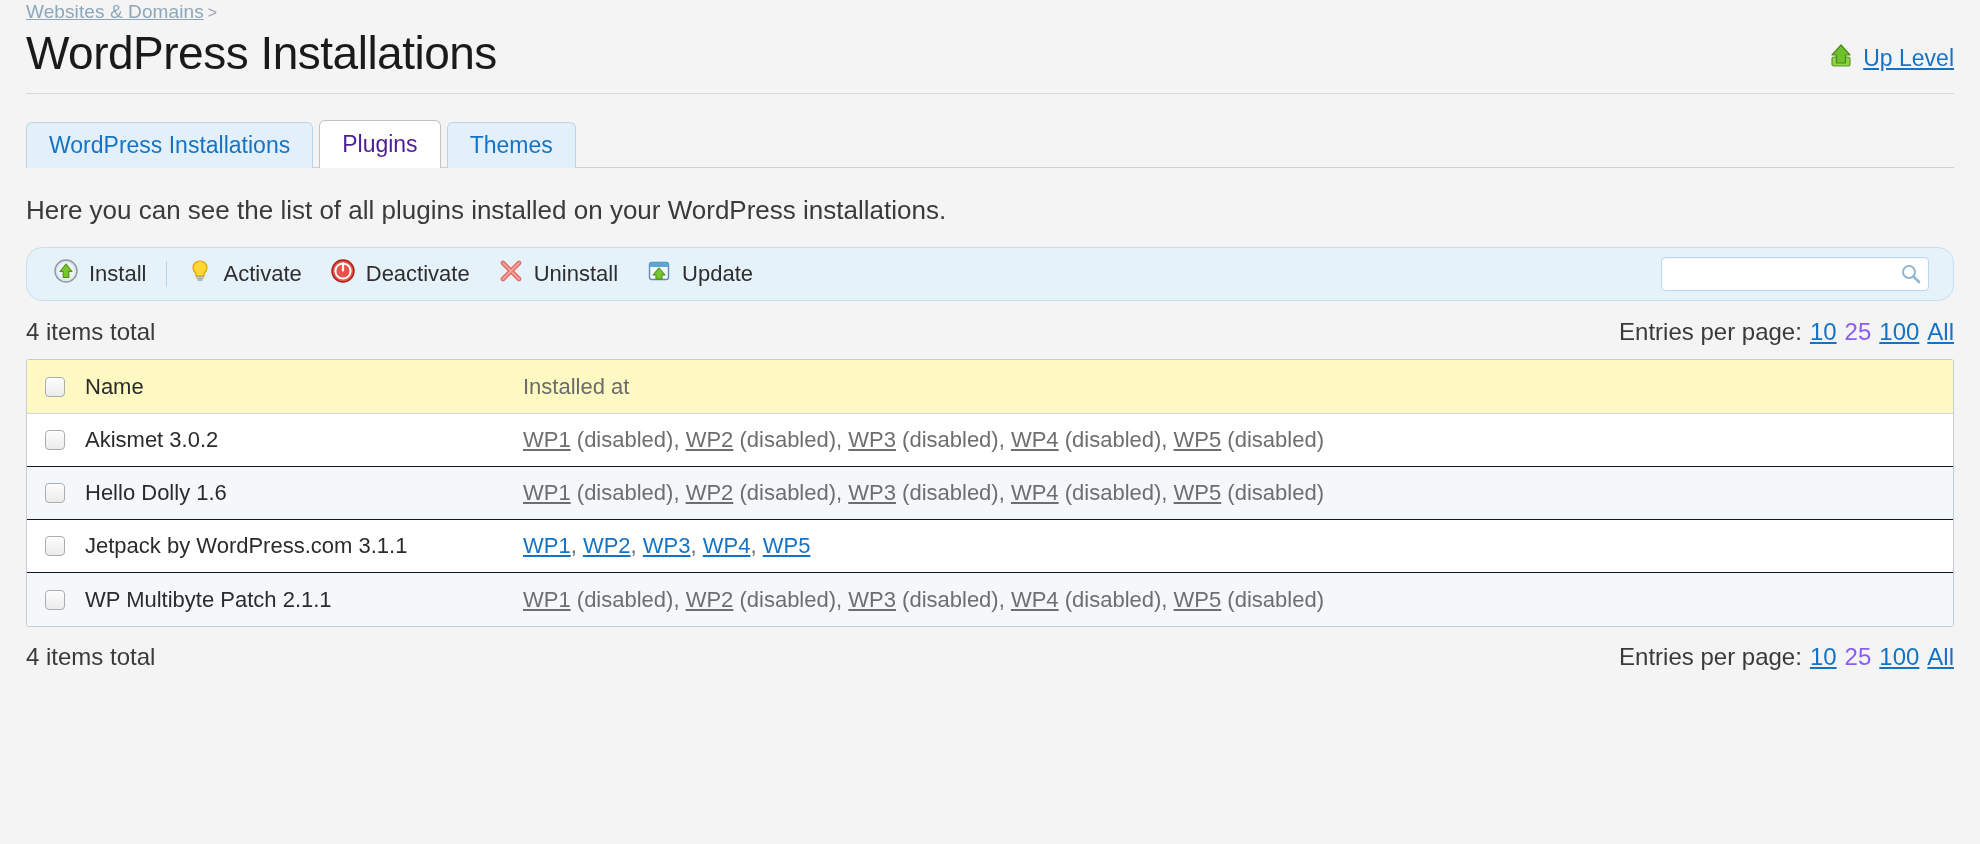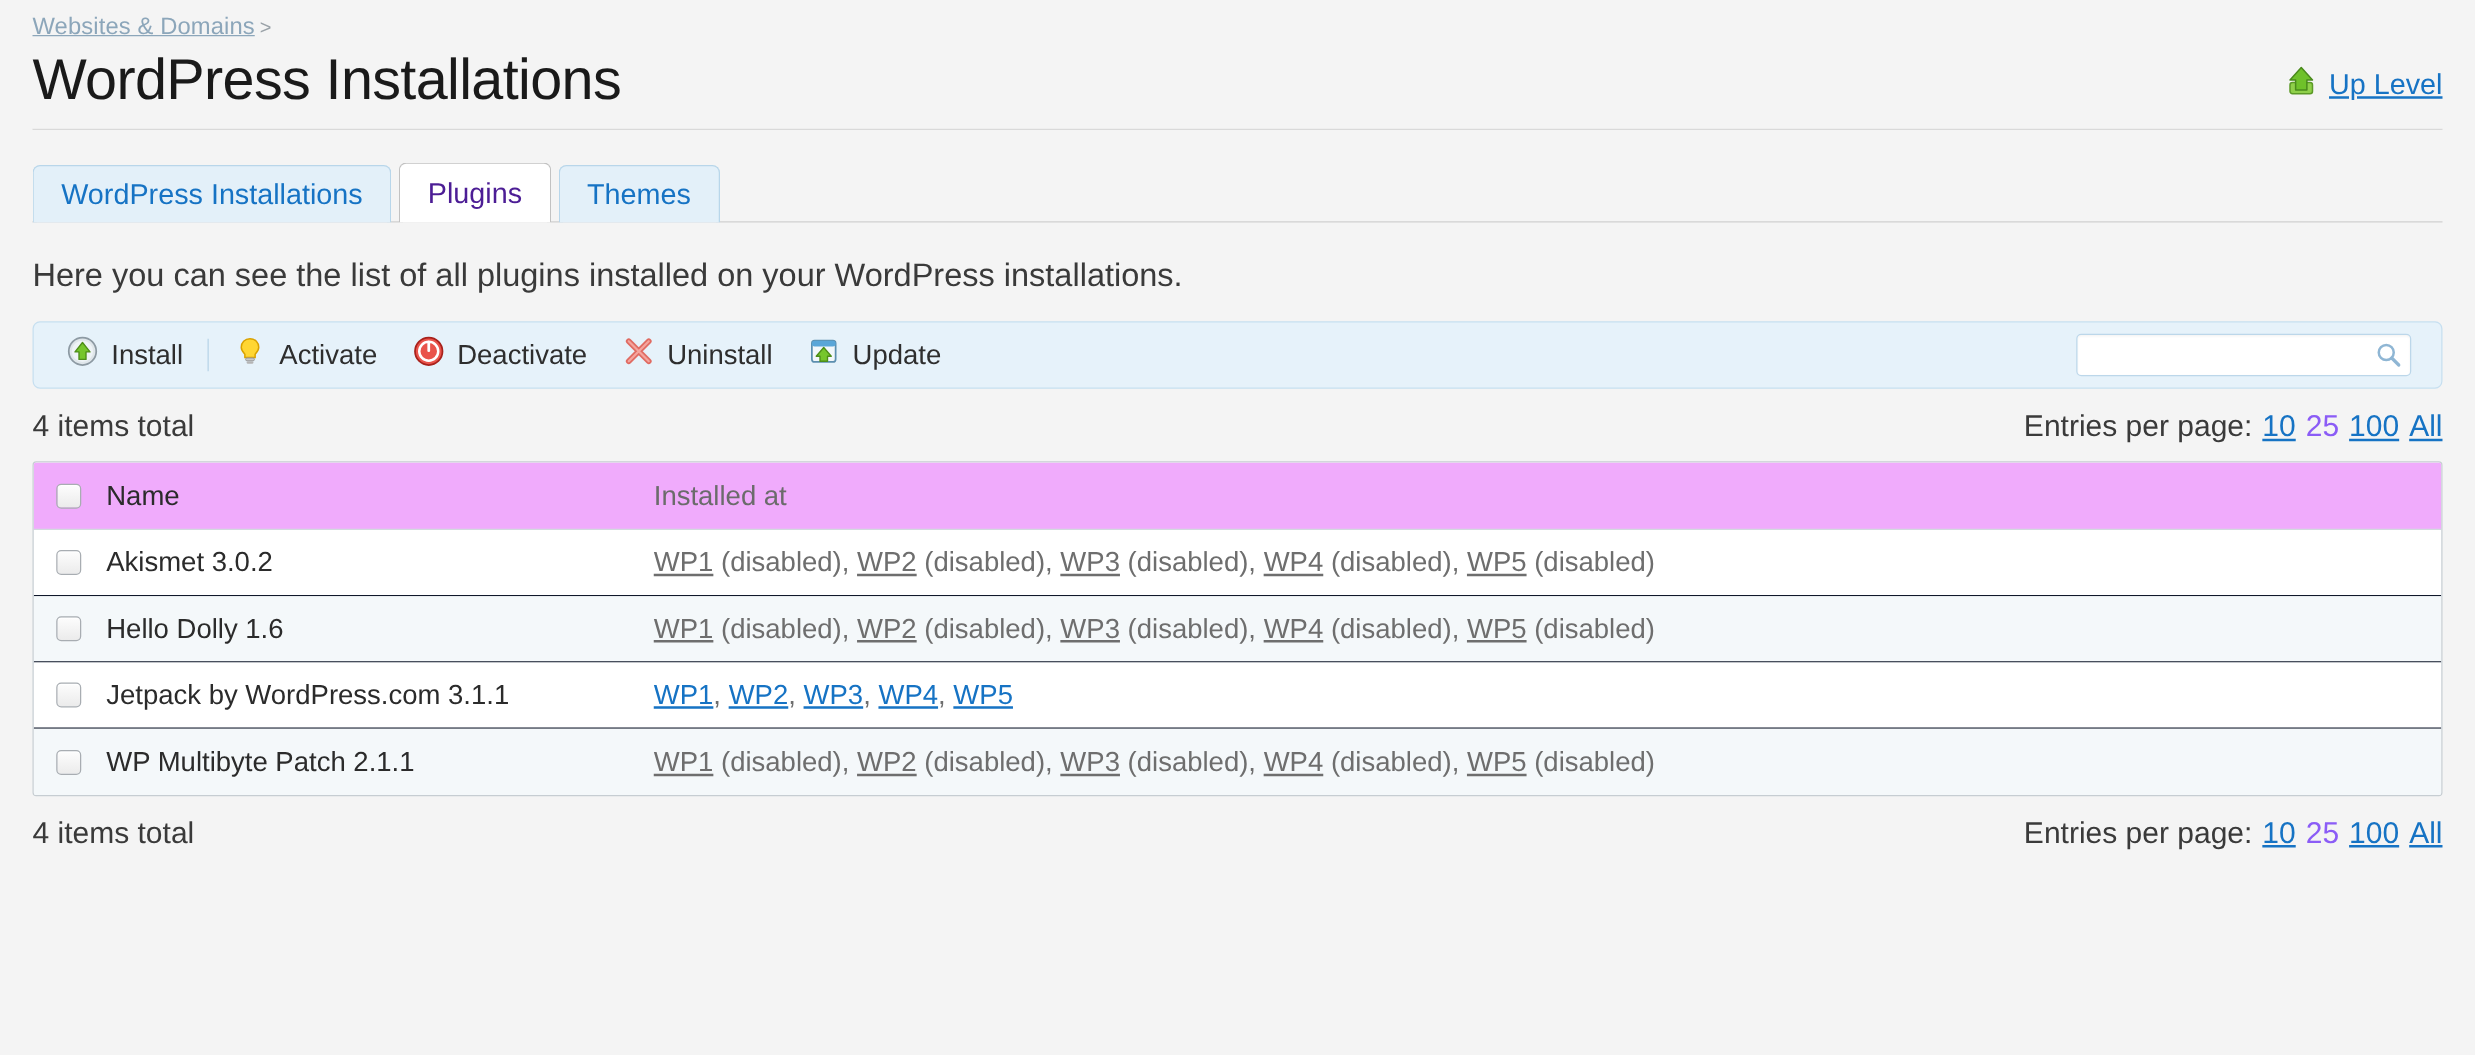--- a/index.html
+++ b/index.html
@@ -13,21 +13,21 @@
   }
   .page {
     width: 1980px; height: 844px;
     background: #f4f4f4;
     padding: 0 26px;
     position: relative;
   }
 
   
   .breadcrumb {
-    padding-top: 10px;
+    padding-top: 0;
     font-size: 19px;
     line-height: 24px;
     letter-spacing: .1px;
   }
   .breadcrumb a {
     color: #8ca6ba;
     text-decoration: underline;
   }
   .breadcrumb .sep {
     color: #9aa2a8;
@@ -114,21 +114,21 @@
     margin: 29px 0 0 0;
     line-height: 26px;
   }
 
   
   .toolbar {
     margin-top: 24px;
     height: 54px;
     background: #e6f2fa;
     border: 1px solid #c6dff0;
-    border-radius: 6px;
+    border-radius: 16px;
     display: flex;
     align-items: center;
     padding: 0 24px 0 12px;
     gap: 0px;
   }
   .tb-btn {
     display: flex;
     align-items: center;
     gap: 10px;
     padding: 0 14px;
@@ -192,21 +192,21 @@
   }
   .row {
     display: flex;
     align-items: center;
     height: 53px;
     border-bottom: 1px solid #0f172a;
     font-size: 22px;
   }
   .row:last-child { border-bottom: none; }
   .row.head {
-    background: #f0abfc;
+    background: #fef9c3;
     height: 54px;
     border-bottom: 1px solid #d2d9de;
     color: #1f1f1f;
   }
   .row.odd  { background: #ffffff; }
   .row.even { background: #f4f8fa; }
   .cell-check {
     width: 56px;
     display: flex;
     align-items: center;

